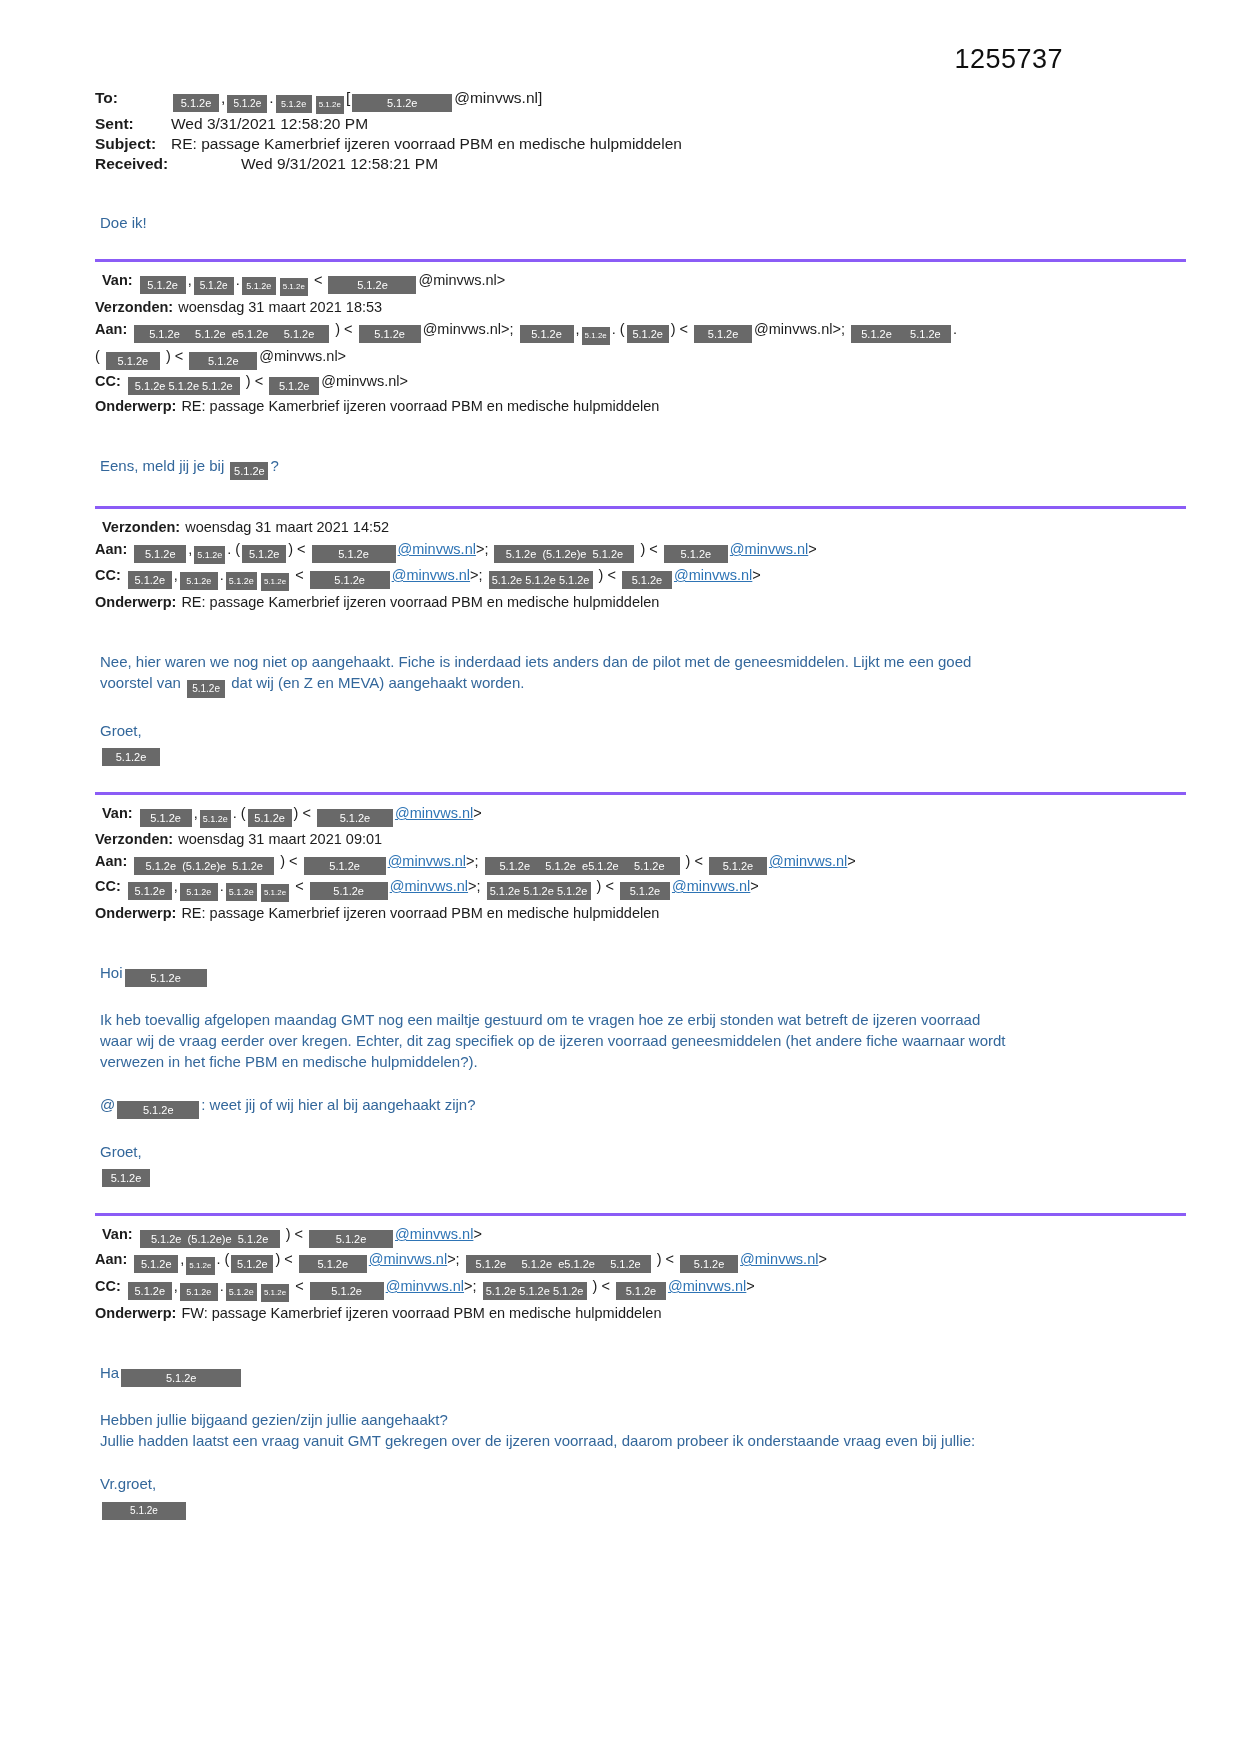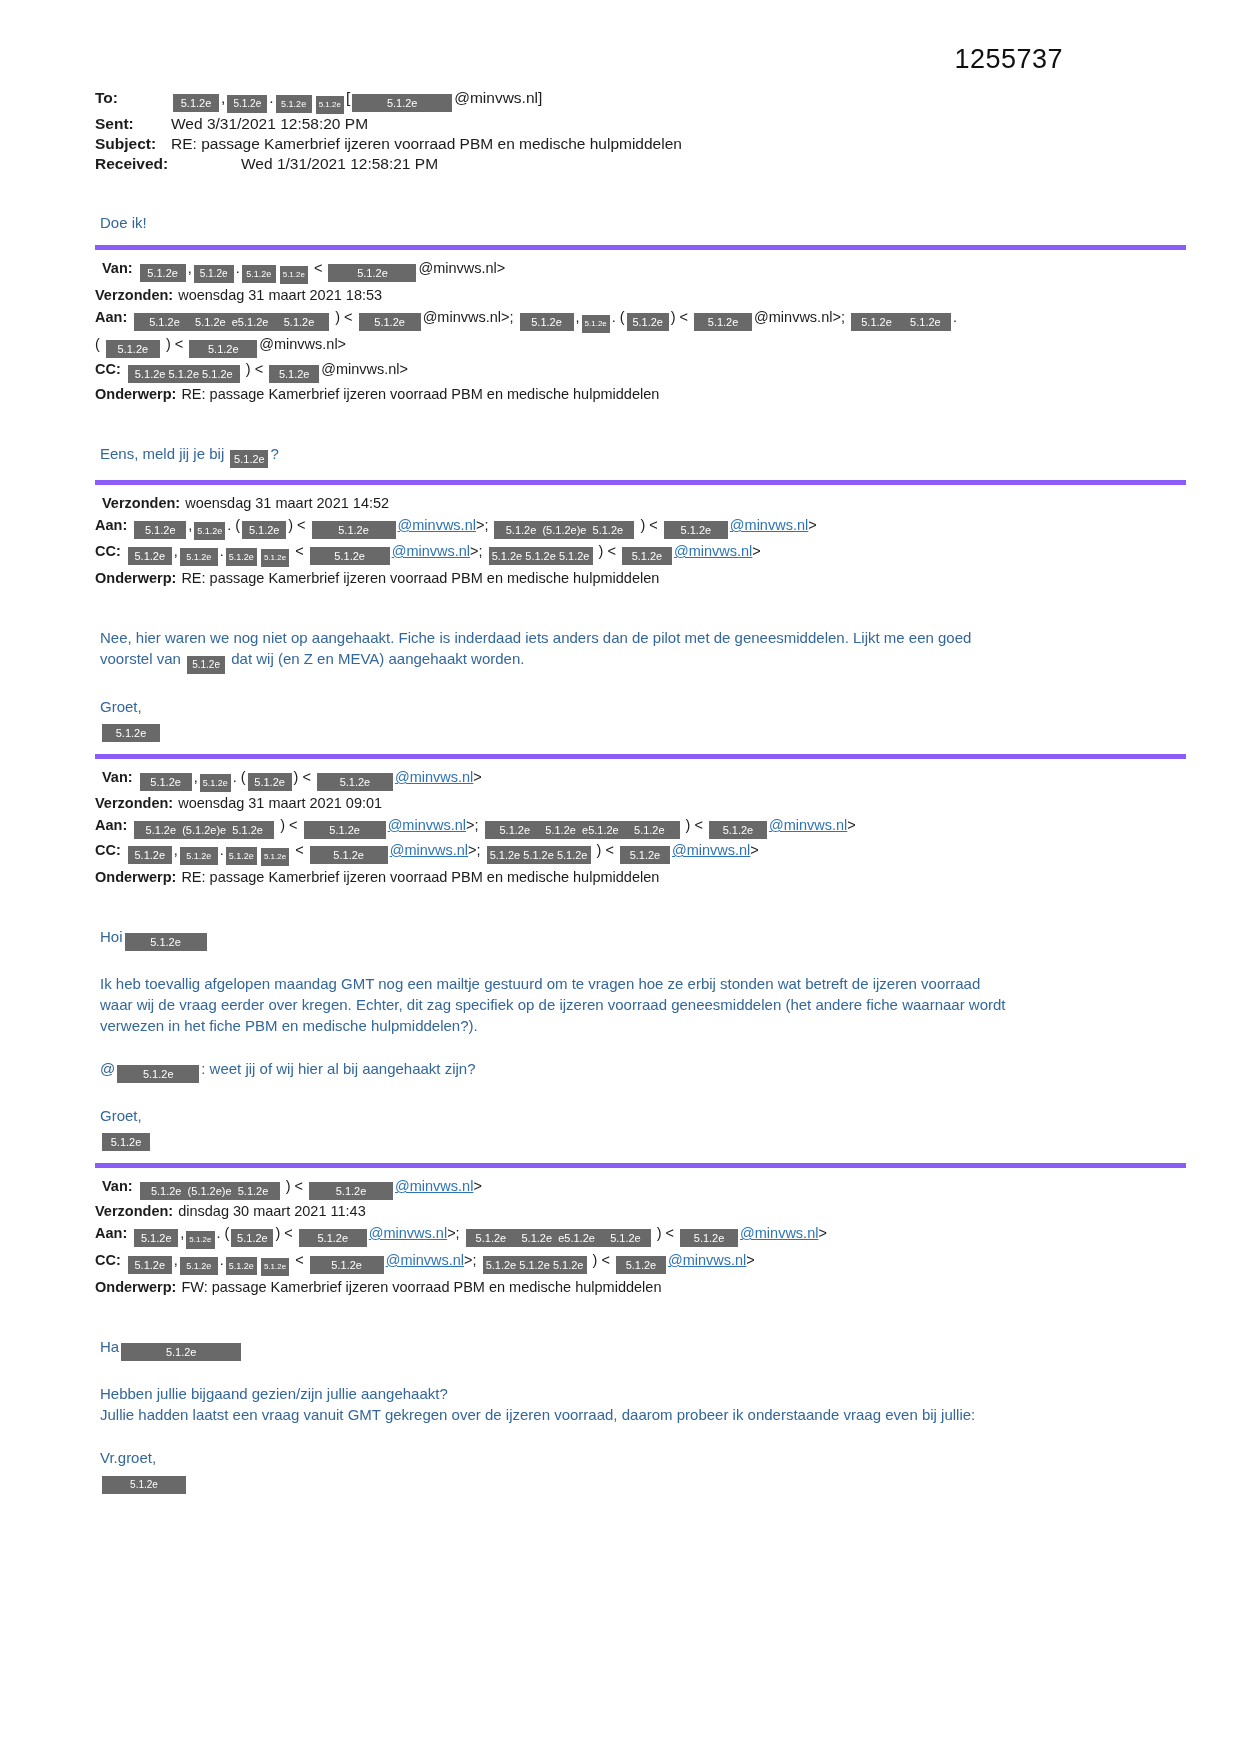--- a/index.html
+++ b/index.html
@@ -13,21 +13,21 @@
     position:absolute;top:44px;right:178px;
     font-size:27px;letter-spacing:.5px;color:#0f0f0f;
   }
   
   .mailhead{font-size:15.5px;line-height:20px;}
   .mh-row{white-space:normal;}
   .mh-label{display:inline-block;width:76px;font-weight:bold;vertical-align:top;}
   .mh-val{white-space:pre-wrap;}
   
   .quotehead{
-    border-top:5px solid #8b5cf6;margin-top:12px;padding-top:7px;
+    border-top:3px solid #8b5cf6;margin-top:26px;padding-top:7px;
     font-size:14.5px;line-height:22px;
   }
   .qh-row{white-space:normal;}
   .qh-row:first-child{padding-left:7px;}
   .qh-label{font-weight:bold;margin-right:5px;}
   
   .bodyblock{margin-top:38px;font-size:15px;line-height:21px;max-width:915px;padding-left:5px;}
   .para + .para{margin-top:22px;}
   .bline{min-height:21px;}
   
@@ -45,21 +45,21 @@
 </head>
 <body>
 
 <div class="page">
   <div class="doc-number">1255737</div>
   <div class="thread">
       <div class="mailhead">
         <div class="mh-row"><span class="mh-label">To:</span><span class="mh-val"><span class="redact" style="min-width: 46px;">5.1.2e</span><span class="plain">,</span><span class="redact" style="min-width: 40px; font-size: 10px;">5.1.2e</span><span class="plain">.</span><span class="redact" style="min-width: 36px; font-size: 9px;">5.1.2e</span><span class="redact" style="min-width: 24px; font-size: 8px;">5.1.2e</span><span class="plain">[</span><span class="redact" style="min-width: 100px;">5.1.2e</span><span class="plain">@minvws.nl]</span></span></div>
         <div class="mh-row"><span class="mh-label">Sent:</span><span class="mh-val"><span class="plain">Wed 3/31/2021 12:58:20 PM</span></span></div>
         <div class="mh-row"><span class="mh-label">Subject:</span><span class="mh-val"><span class="plain">RE: passage Kamerbrief ijzeren voorraad PBM en medische hulpmiddelen</span></span></div>
-        <div class="mh-row"><span class="mh-label">Received:</span><span class="mh-val" style="padding-left: 70px;"><span class="plain">Wed 1/31/2021 12:58:21 PM</span></span></div>
+        <div class="mh-row"><span class="mh-label">Received:</span><span class="mh-val" style="padding-left: 70px;"><span class="plain">Wed 9/31/2021 12:58:21 PM</span></span></div>
       </div>
       <div class="bodyblock">
         <div class="para">
           <div class="bline"><span class="blue">Doe ik!</span></div>
         </div>
       </div>
       <div class="quotehead">
         <div class="qh-row"><span class="qh-label">Van:</span><span class="redact" style="min-width: 46px;">5.1.2e</span><span class="plain">,</span><span class="redact" style="min-width: 40px; font-size: 10px;">5.1.2e</span><span class="plain">.</span><span class="redact" style="min-width: 34px; font-size: 9px;">5.1.2e</span><span class="redact" style="min-width: 22px; font-size: 8px;">5.1.2e</span><span class="plain"> &lt; </span><span class="redact" style="min-width: 88px;">5.1.2e</span><span class="plain">@minvws.nl&gt;</span></div>
         <div class="qh-row"><span class="qh-label">Verzonden:</span><span class="plain">woensdag 31 maart 2021 18:53</span></div>
         <div class="qh-row"><span class="qh-label">Aan:</span><span class="redact" style="min-width: 195px;">5.1.2e     5.1.2e  e5.1.2e     5.1.2e</span><span class="plain"> ) &lt; </span><span class="redact" style="min-width: 62px;">5.1.2e</span><span class="plain">@minvws.nl&gt;; </span><span class="redact" style="min-width: 54px;">5.1.2e</span><span class="plain">,</span><span class="redact" style="min-width: 24px; font-size: 8px;">5.1.2e</span><span class="plain">. (</span><span class="redact" style="min-width: 42px;">5.1.2e</span><span class="plain">) &lt; </span><span class="redact" style="min-width: 58px;">5.1.2e</span><span class="plain">@minvws.nl&gt;; </span><span class="redact" style="min-width: 100px;">5.1.2e      5.1.2e</span><span class="plain">.</span></div>
@@ -104,21 +104,20 @@
         <div class="para">
           <div class="bline"><span class="blue">@</span><span class="redact" style="min-width: 82px;">5.1.2e</span><span class="blue">: weet jij of wij hier al bij aangehaakt zijn?</span></div>
         </div>
         <div class="para">
           <div class="bline"><span class="blue">Groet,</span></div>
           <div class="bline"><span class="redact" style="min-width: 48px;">5.1.2e</span></div>
         </div>
       </div>
       <div class="quotehead">
         <div class="qh-row"><span class="qh-label">Van:</span><span class="redact" style="min-width: 140px;">5.1.2e  (5.1.2e)e  5.1.2e</span><span class="plain"> ) &lt; </span><span class="redact" style="min-width: 84px;">5.1.2e</span><a class="maillink">@minvws.nl</a><span class="plain">&gt;</span></div>
-        <div class="qh-row"><span class="qh-label">Verzonden:</span><span class="plain">dinsdag 30 maart 2021 11:43</span></div>
         <div class="qh-row"><span class="qh-label">Aan:</span><span class="redact" style="min-width: 44px;">5.1.2e</span><span class="plain">,</span><span class="redact" style="min-width: 26px; font-size: 8px;">5.1.2e</span><span class="plain">. (</span><span class="redact" style="min-width: 42px;">5.1.2e</span><span class="plain">) &lt; </span><span class="redact" style="min-width: 68px;">5.1.2e</span><a class="maillink">@minvws.nl</a><span class="plain">&gt;; </span><span class="redact" style="min-width: 185px;">5.1.2e     5.1.2e  e5.1.2e     5.1.2e</span><span class="plain"> ) &lt; </span><span class="redact" style="min-width: 58px;">5.1.2e</span><a class="maillink">@minvws.nl</a><span class="plain">&gt;</span></div>
         <div class="qh-row"><span class="qh-label">CC:</span><span class="redact" style="min-width: 44px;">5.1.2e</span><span class="plain">,</span><span class="redact" style="min-width: 38px; font-size: 9px;">5.1.2e</span><span class="plain">.</span><span class="redact" style="min-width: 28px; font-size: 9px;">5.1.2e</span><span class="redact" style="min-width: 18px; font-size: 8px;">5.1.2e</span><span class="plain"> &lt; </span><span class="redact" style="min-width: 74px;">5.1.2e</span><a class="maillink">@minvws.nl</a><span class="plain">&gt;; </span><span class="redact" style="min-width: 104px;">5.1.2e 5.1.2e 5.1.2e</span><span class="plain"> ) &lt; </span><span class="redact" style="min-width: 50px;">5.1.2e</span><a class="maillink">@minvws.nl</a><span class="plain">&gt;</span></div>
         <div class="qh-row"><span class="qh-label">Onderwerp:</span><span class="plain">FW: passage Kamerbrief ijzeren voorraad PBM en medische hulpmiddelen</span></div>
       </div>
       <div class="bodyblock">
         <div class="para">
           <div class="bline"><span class="blue">Ha</span><span class="redact" style="min-width: 120px;">5.1.2e</span></div>
         </div>
         <div class="para">
           <div class="bline"><span class="blue">Hebben jullie bijgaand gezien/zijn jullie aangehaakt?</span></div>

